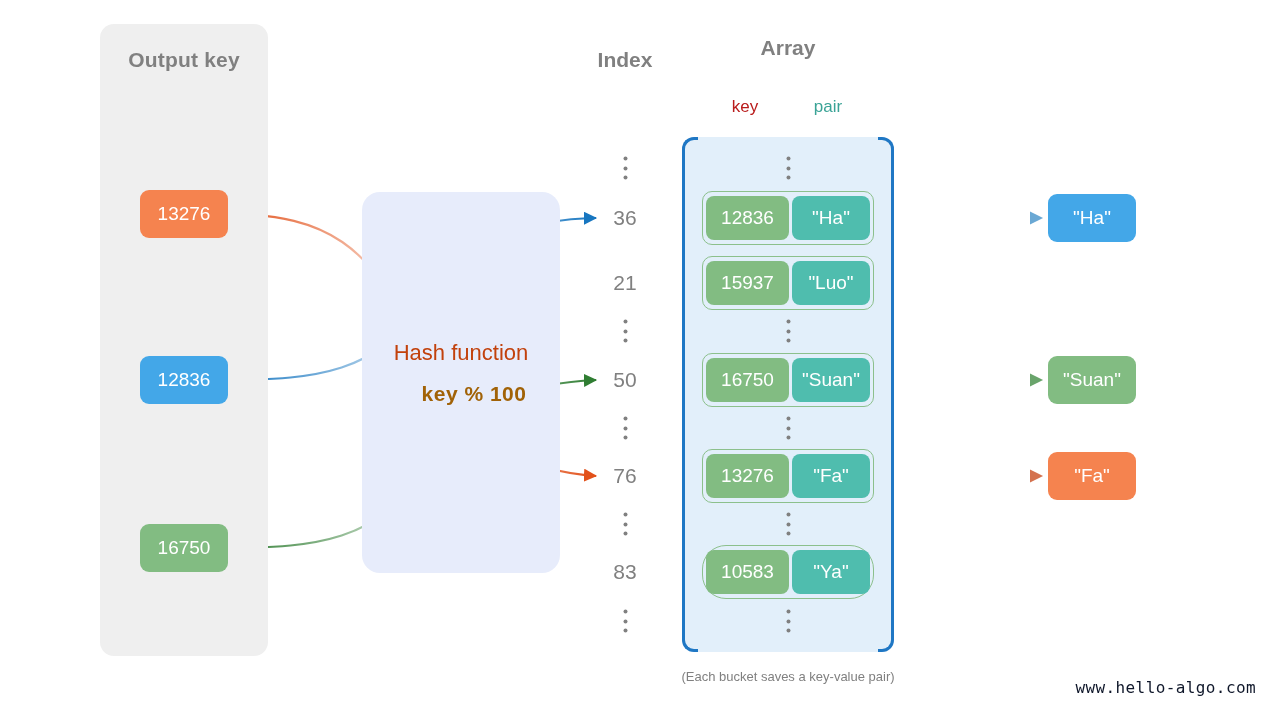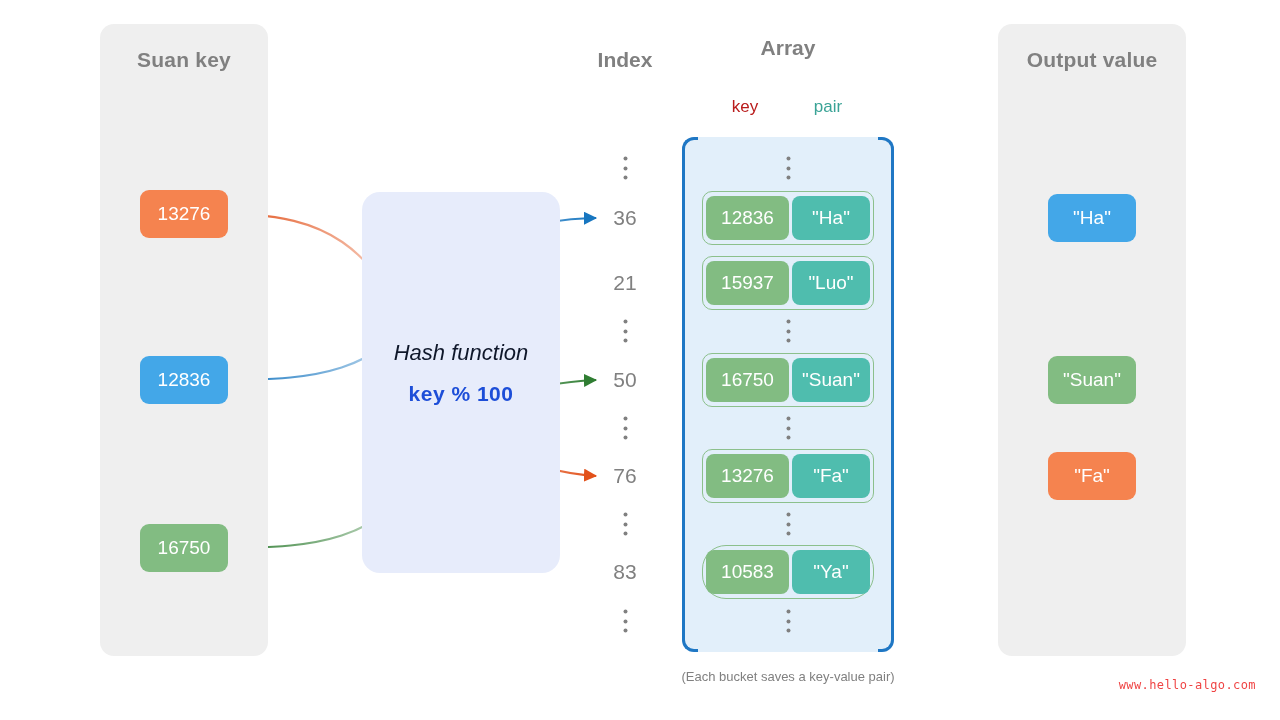--- a/index.html
+++ b/index.html
@@ -81,34 +81,34 @@
     width: 198px; height: 381px;
     background: #e7ecfb;
     border-radius: 18px;
   }
   #hash-title {
     position: absolute;
     left: 0; width: 100%;
     top: 148px;
     text-align: center;
     font-size: 22px;
-    color: #0f172a;
-    white-space: nowrap;
-    font-style: italic;
+    color: #c2410c;
+    white-space: nowrap;
   }
   #hash-formula {
     position: absolute;
     left: 0; width: 100%;
     top: 190px;
     text-align: center;
     font-size: 21px;
     font-weight: bold;
-    color: #1d4ed8;
+    color: #a16207;
     white-space: nowrap;
     letter-spacing: .5px;
+    padding-left: 13px;
   }
 
   
   #array-box {
     position: absolute;
     left: 682px; top: 137px;
     width: 212px; height: 515px;
     background: #e2effa;
     border-radius: 12px;
   }
@@ -224,22 +224,22 @@
     transform: translateX(-50%);
     font-size: 13px;
     color: #808080;
     white-space: nowrap;
   }
   #watermark {
     position: absolute;
     right: 24px;
     top: 678px;
     font-family: "DejaVu Sans Mono", monospace;
-    font-size: 12px;
-    color: #ef4444;
+    font-size: 16px;
+    color: #0f172a;
     letter-spacing: .4px;
     white-space: nowrap;
   }
 
   #wires { position: absolute; left: 0; top: 0; pointer-events: none; }
 </style>
 </head>
 <body>
 
 <div id="stage">
@@ -311,21 +311,21 @@
     <path d="M228,548 C320,548 375,538 420,478 C462,418 500,384 596,380" fill="none" stroke="url(#gradGreen)" stroke-width="2.2" marker-end="url(#arrGreen)"></path>
 
     <line x1="652" y1="218" x2="1042" y2="218" stroke="url(#gradBlueOut)" stroke-width="2.2" marker-end="url(#arrBlueSoft)"></line>
 
     <line x1="652" y1="380" x2="1042" y2="380" stroke="url(#gradGreenOut)" stroke-width="2.2" marker-end="url(#arrGreenSoft)"></line>
 
     <line x1="652" y1="476" x2="1042" y2="476" stroke="url(#gradOrangeOut)" stroke-width="2.2" marker-end="url(#arrOrangeSoft)"></line>
   </svg>
 
   <div id="input-panel" class="panel">
-    <div class="panel-title">Suan key</div>
+    <div class="panel-title">Output key</div>
   </div>
   <div class="pill orange" style="left:140px; top:190px;">
     <span>13276</span>
   </div>
   <div class="pill blue" style="left:140px; top:356px;">
     <span>12836</span>
   </div>
   <div class="pill green" style="left:140px; top:524px;">
     <span>16750</span>
   </div>
@@ -418,23 +418,20 @@
   </div>
   <div class="bucket" style="top:476px;">
     <div class="bucket-key">13276</div>
     <div class="bucket-value">"Fa"</div>
   </div>
   <div class="bucket" style="top:572px;border-radius:24px;">
     <div class="bucket-key">10583</div>
     <div class="bucket-value">"Ya"</div>
   </div>
 
-  <div id="output-panel" class="panel">
-    <div class="panel-title">Output value</div>
-  </div>
   <div class="pill blue" style="left:1048px; top:194px;">
     <span>"Ha"</span>
   </div>
   <div class="pill green" style="left:1048px; top:356px;">
     <span>"Suan"</span>
   </div>
   <div class="pill orange" style="left:1048px; top:452px;">
     <span>"Fa"</span>
   </div>
 

